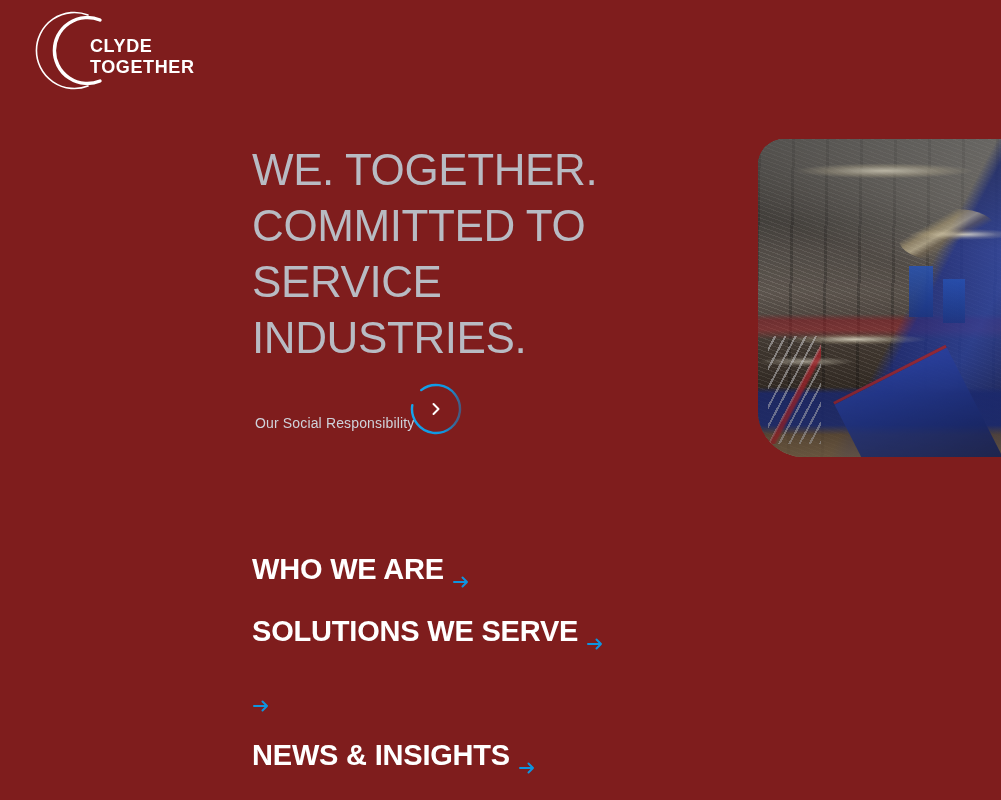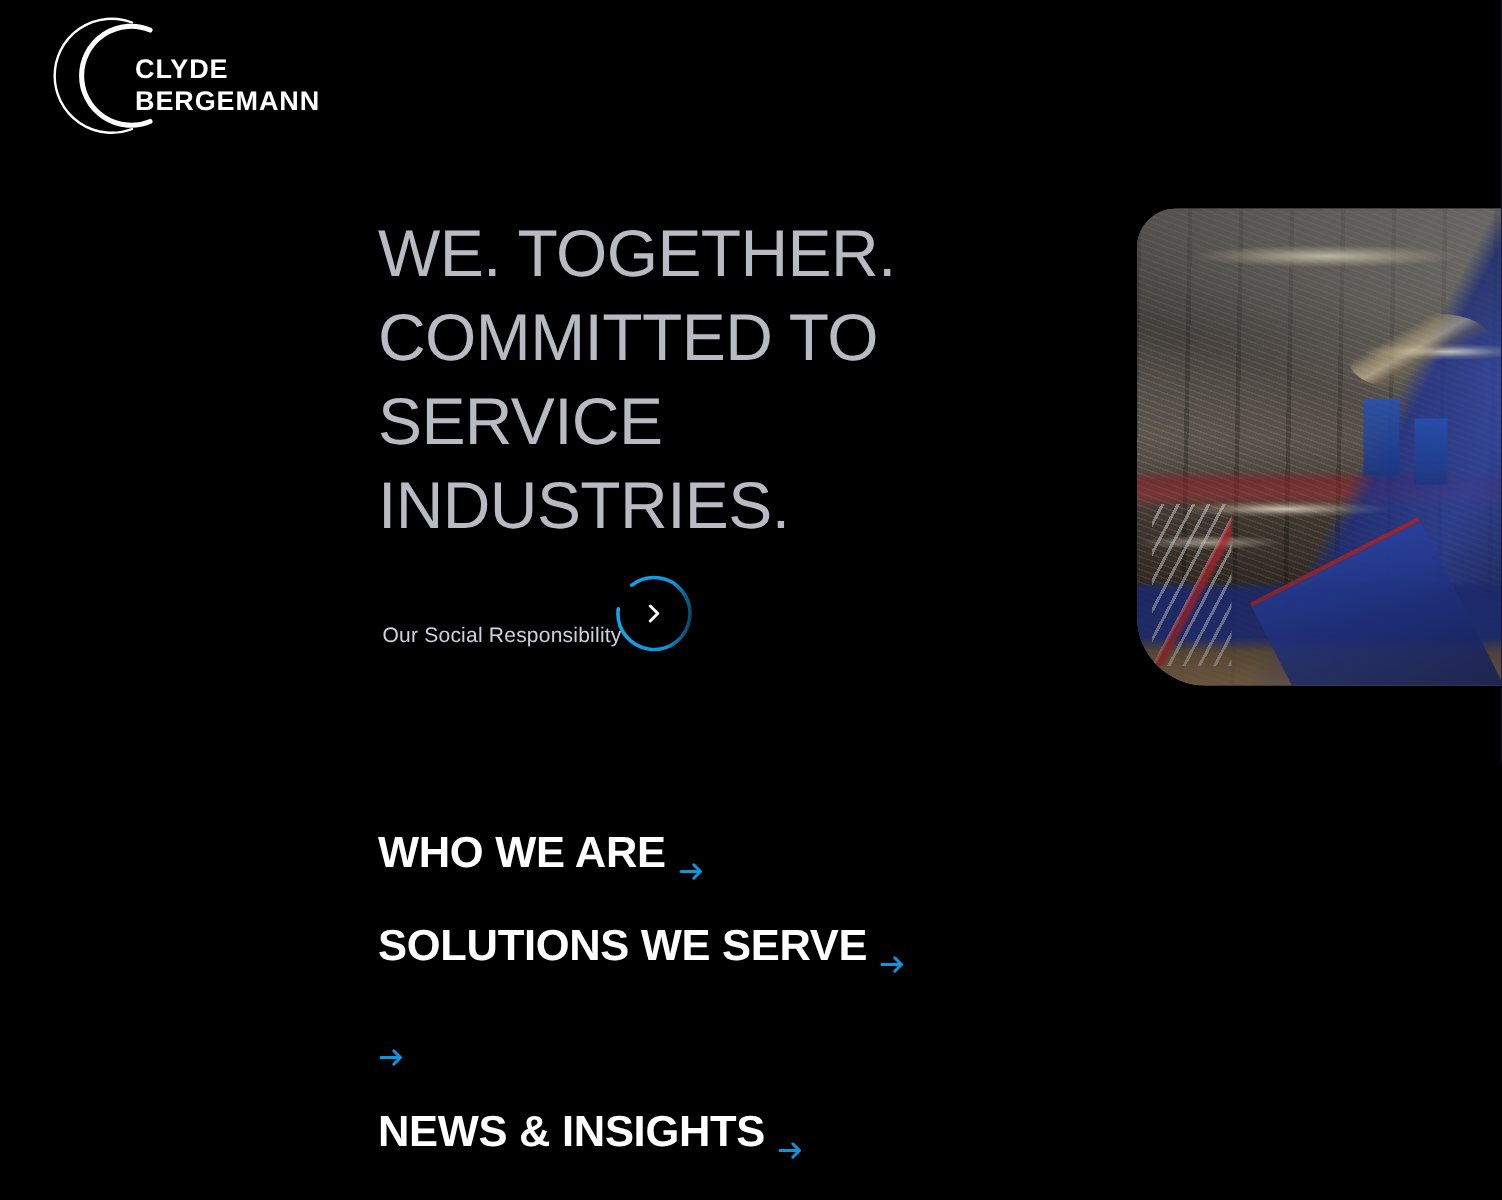--- a/index.html
+++ b/index.html
@@ -5,21 +5,21 @@
   * { margin:0; padding:0; box-sizing:border-box; }
   html,body {
     width:1001px; height:800px;
     overflow:hidden;
     background:#1a2150;
     font-family:"Liberation Sans", sans-serif;
   }
   .page {
     position:relative;
     width:1001px; height:800px;
-    background:#000000;
+    background:#7f1d1d;
     overflow:hidden;
   }
 
   
   .logo {
     position:absolute;
     left:33px; top:8px;
     width:215px; height:85px;
   }
   .logo-mark {
@@ -194,21 +194,21 @@
 
   <div class="logo">
     <div class="logo-mark">
       <svg width="86" height="85" viewBox="0 0 86 85" xmlns="http://www.w3.org/2000/svg">
         <path d="M67 12 A33 33 0 1 0 67 73" fill="none" stroke="#ffffff" stroke-width="3.4" stroke-linecap="round"></path>
         <path d="M55 7 A38 38 0 1 0 55 78" fill="none" stroke="#ffffff" stroke-width="1.6" stroke-linecap="round"></path>
       </svg>
     </div>
     <div class="logo-text">
       <div>CLYDE</div>
-      <div>BERGEMANN</div>
+      <div>TOGETHER</div>
     </div>
   </div>
 
   <div class="hero-image">
     <div class="photo"></div>
     <div class="pipe"></div>
     <div class="bluebox"></div>
     <div class="bluebox2"></div>
     <div class="stair"></div>
     <div class="conveyor"></div>

